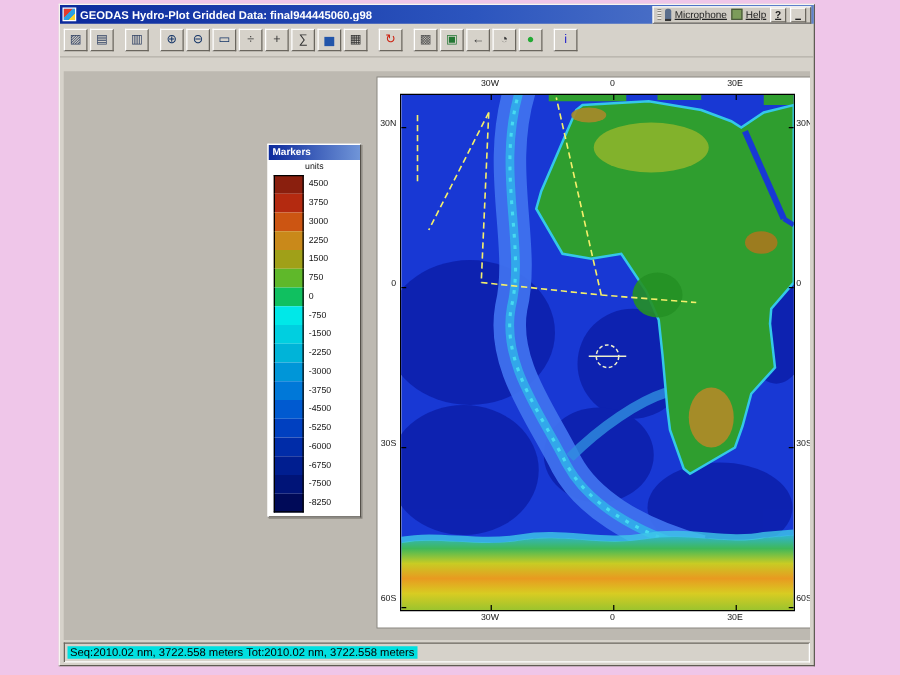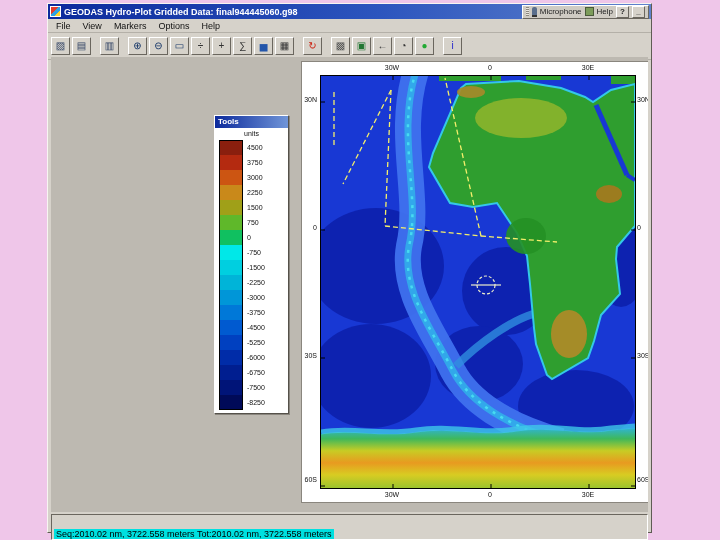--- a/index.html
+++ b/index.html
@@ -11,21 +11,21 @@
 
   
   .titlebar{height:15px;display:flex;align-items:center;padding:0 2px;
             background:linear-gradient(90deg,#0c2a9c 0%,#2c55be 55%,#5f82cc 100%);}
   .app-icon{width:9px;height:9px;margin-right:3px;flex:none;
             background:linear-gradient(135deg,#e23b2e 0 40%,#2ea0e2 40% 70%,#ffd42a 70% 100%);
             border:1px solid #fff;}
   .title-text{color:#fff;font-size:9px;font-weight:bold;white-space:nowrap;overflow:hidden;}
   .speechbar{margin-left:auto;display:flex;align-items:center;gap:3px;height:12px;
              background:#cfcbc3;border:1px solid;border-color:#fff #6a665e #6a665e #fff;
-             padding:0 3px;font-size:8px;color:#222;}
+             padding:0 3px;font-size:8px;color:#222;text-decoration:underline;}
   .grip{width:3px;height:9px;background:repeating-linear-gradient(180deg,#8d897f 0 1px,#e9e6df 1px 2px);}
   .mic-ic{width:5px;height:8px;background:#5a6e8c;border-radius:2px 2px 0 0;border-bottom:2px solid #333;}
   .tool-ic{width:7px;height:7px;background:#7c9c5a;border:1px solid #4a5a3a;}
   .sp-label{white-space:nowrap;cursor:default;}
   .sp-btn{width:11px;height:10px;background:#d6d2ca;border:1px solid;border-color:#fff #6a665e #6a665e #fff;
           text-align:center;font-size:8px;line-height:10px;font-weight:bold;}
 
   
   .menubar{height:13px;display:flex;align-items:center;font-size:9px;color:#111;
            border-bottom:1px solid #b4b0a8;padding-left:2px;}
@@ -65,21 +65,21 @@
   .lrow:first-child .lsw{border-top:1px solid #000;}
   .lrow:last-child .lsw{border-bottom:1px solid #000;}
   .llab{font-size:7px;color:#111;line-height:15px;padding-left:4px;white-space:nowrap;}
 
   
   .statusbar{position:absolute;left:3px;right:3px;bottom:2px;height:16px;display:flex;gap:3px;
              align-items:stretch;background:#d6d2ca;}
   .sunken{border:1px solid;border-color:#6a665e #fff #fff #6a665e;box-sizing:border-box;}
   .status-pos{width:130px;flex:none;background:#fff;font-size:9px;line-height:14px;padding:0 3px;
               white-space:nowrap;overflow:hidden;}
-  .status-measure{flex:1;background:#d6d2ca;font-size:9px;line-height:14px;padding:12px 2px;
+  .status-measure{flex:1;background:#d6d2ca;font-size:9px;line-height:14px;padding:0 2px;
                   white-space:nowrap;overflow:hidden;}
   .status-measure .hl{background:#00e0e0;color:#000;padding:0 2px;}
 </style>
 </head>
 <body>
 
 <div class="screen">
   <div class="window">
 
     <div class="titlebar">
@@ -89,27 +89,20 @@
         <span class="grip"></span>
         <span class="mic-ic"></span>
         <span class="sp-label">Microphone</span>
         <span class="tool-ic"></span>
         <span class="sp-label">Help</span>
         <span class="sp-btn">?</span>
         <span class="sp-btn">_</span>
       </div>
     </div>
 
-    <div class="menubar">
-      <span>File</span>
-      <span>View</span>
-      <span>Markers</span>
-      <span>Options</span>
-      <span>Help</span>
-    </div>
 
     <div class="toolbar">
         <div class="tbtn" style="color: rgb(51, 68, 102);">▨</div>
         <div class="tbtn" style="color: rgb(51, 68, 102);">▤</div>
         <div class="tbtn" style="color: rgb(51, 68, 102);">▥</div>
         <div class="tbtn" style="color: rgb(18, 51, 102);">⊕</div>
         <div class="tbtn" style="color: rgb(18, 51, 102);">⊖</div>
         <div class="tbtn" style="color: rgb(18, 51, 102);">▭</div>
         <div class="tbtn" style="color: rgb(51, 51, 51);">÷</div>
         <div class="tbtn" style="color: rgb(51, 51, 51);">+</div>
@@ -218,21 +211,21 @@
               <path d="M72,0 V4 M170,0 V4 M268,0 V4"></path>
               <path d="M72,412 V408 M170,412 V408 M268,412 V408"></path>
               <path d="M0,26 H4 M0,154 H4 M0,282 H4 M0,410 H4"></path>
               <path d="M314,26 H310 M314,154 H310 M314,282 H310 M314,410 H310"></path>
             </g>
           </svg>
         </div>
       </div>
 
       <div class="legend">
-        <div class="legend-title">Tools</div>
+        <div class="legend-title">Markers</div>
         <div class="legend-units">units</div>
         <div class="legend-entries">
             <div class="lrow">
               <span class="lsw" style="background: rgb(138, 31, 14);"></span>
               <span class="llab">4500</span>
             </div>
             <div class="lrow">
               <span class="lsw" style="background: rgb(180, 42, 16);"></span>
               <span class="llab">3750</span>
             </div>

